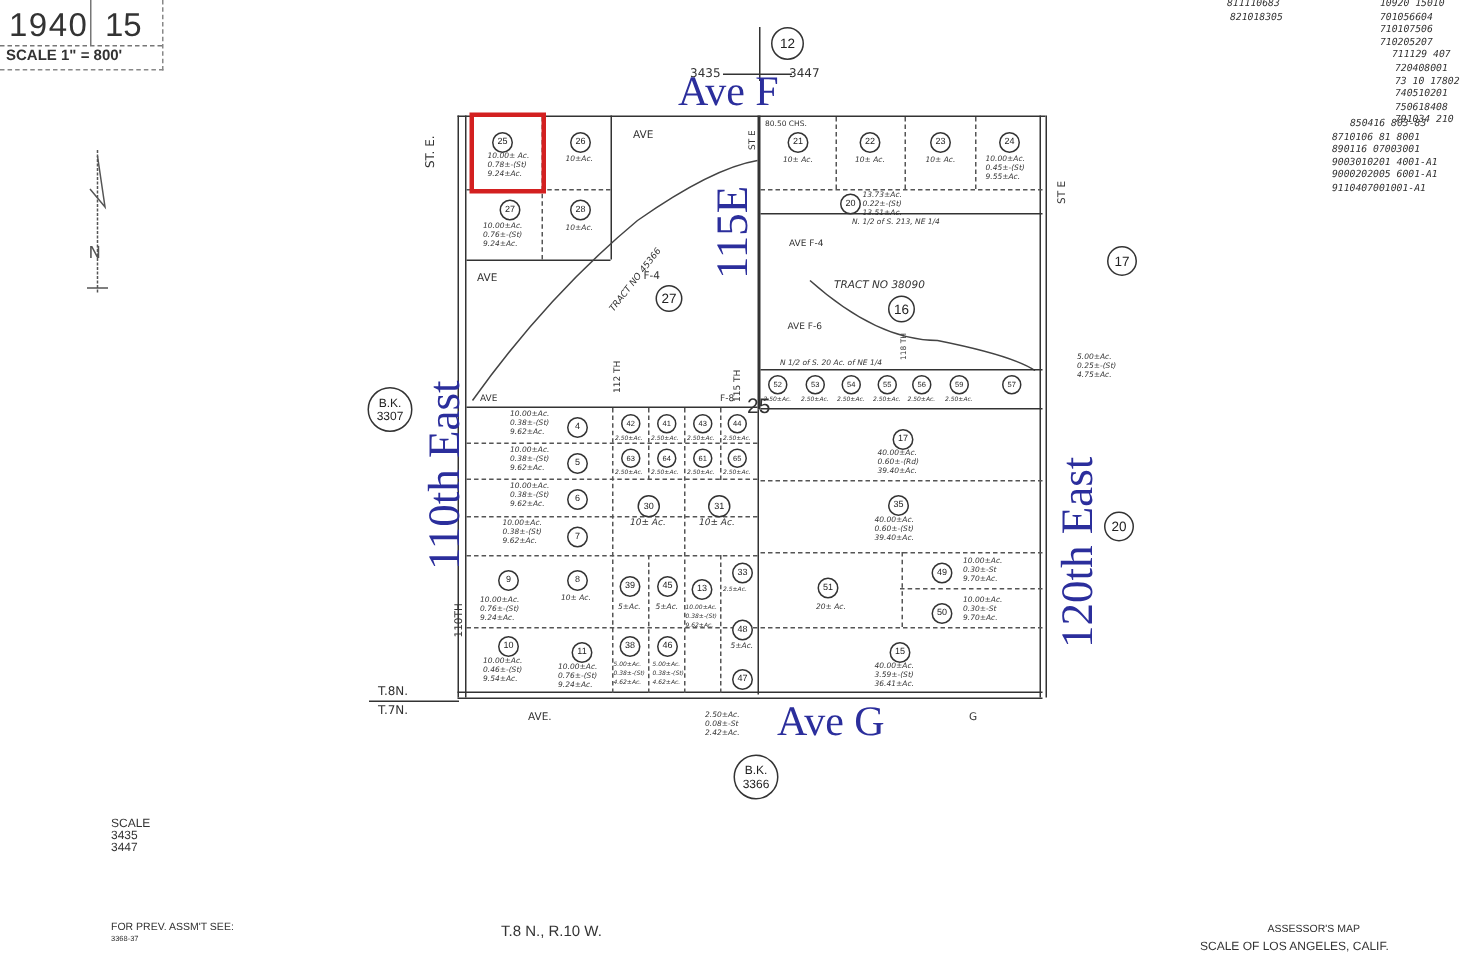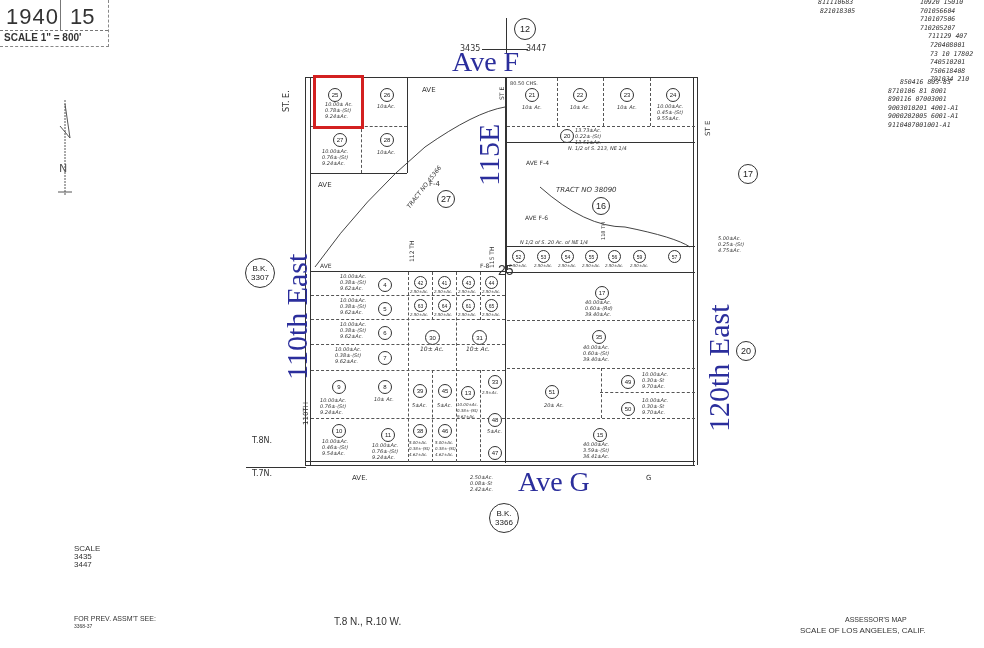--- a/index.html
+++ b/index.html
@@ -306,21 +306,21 @@
 
 <div class="abs circle" style="left:245px;top:258px;width:28px;height:28px;flex-direction:column;font-size:8px;line-height:9px;">
   <span>B.K.</span>
   <span>3307</span>
 </div>
 <div class="abs circle" style="left:489px;top:503px;width:28px;height:28px;flex-direction:column;font-size:8px;line-height:9px;">
   <span>B.K.</span>
   <span>3366</span>
 </div>
 
-<div class="abs mapfont" style="left:252px;top:436px;font-size:8px;text-align:right;">T.8N.</div>
+<div class="abs mapfont" style="left:252px;top:456px;font-size:8px;text-align:right;">T.8N.</div>
 <div class="abs line" style="left:246px;top:467px;width:60px;height:1px;"></div>
 <div class="abs mapfont" style="left:252px;top:469px;font-size:8px;">T.7N.</div>
 <div class="abs mapfont" style="left:352px;top:474px;font-size:7px;">AVE.</div>
 <div class="abs small" style="left:470px;top:474px;white-space:pre;">2.50±Ac.
 0.08±-St
 2.42±Ac.</div>
 <div class="abs mapfont" style="left:646px;top:474px;font-size:7px;">G</div>
 
 <div class="abs blue" style="left:518px;top:466px;font-size:28px;">Ave G</div>
 

